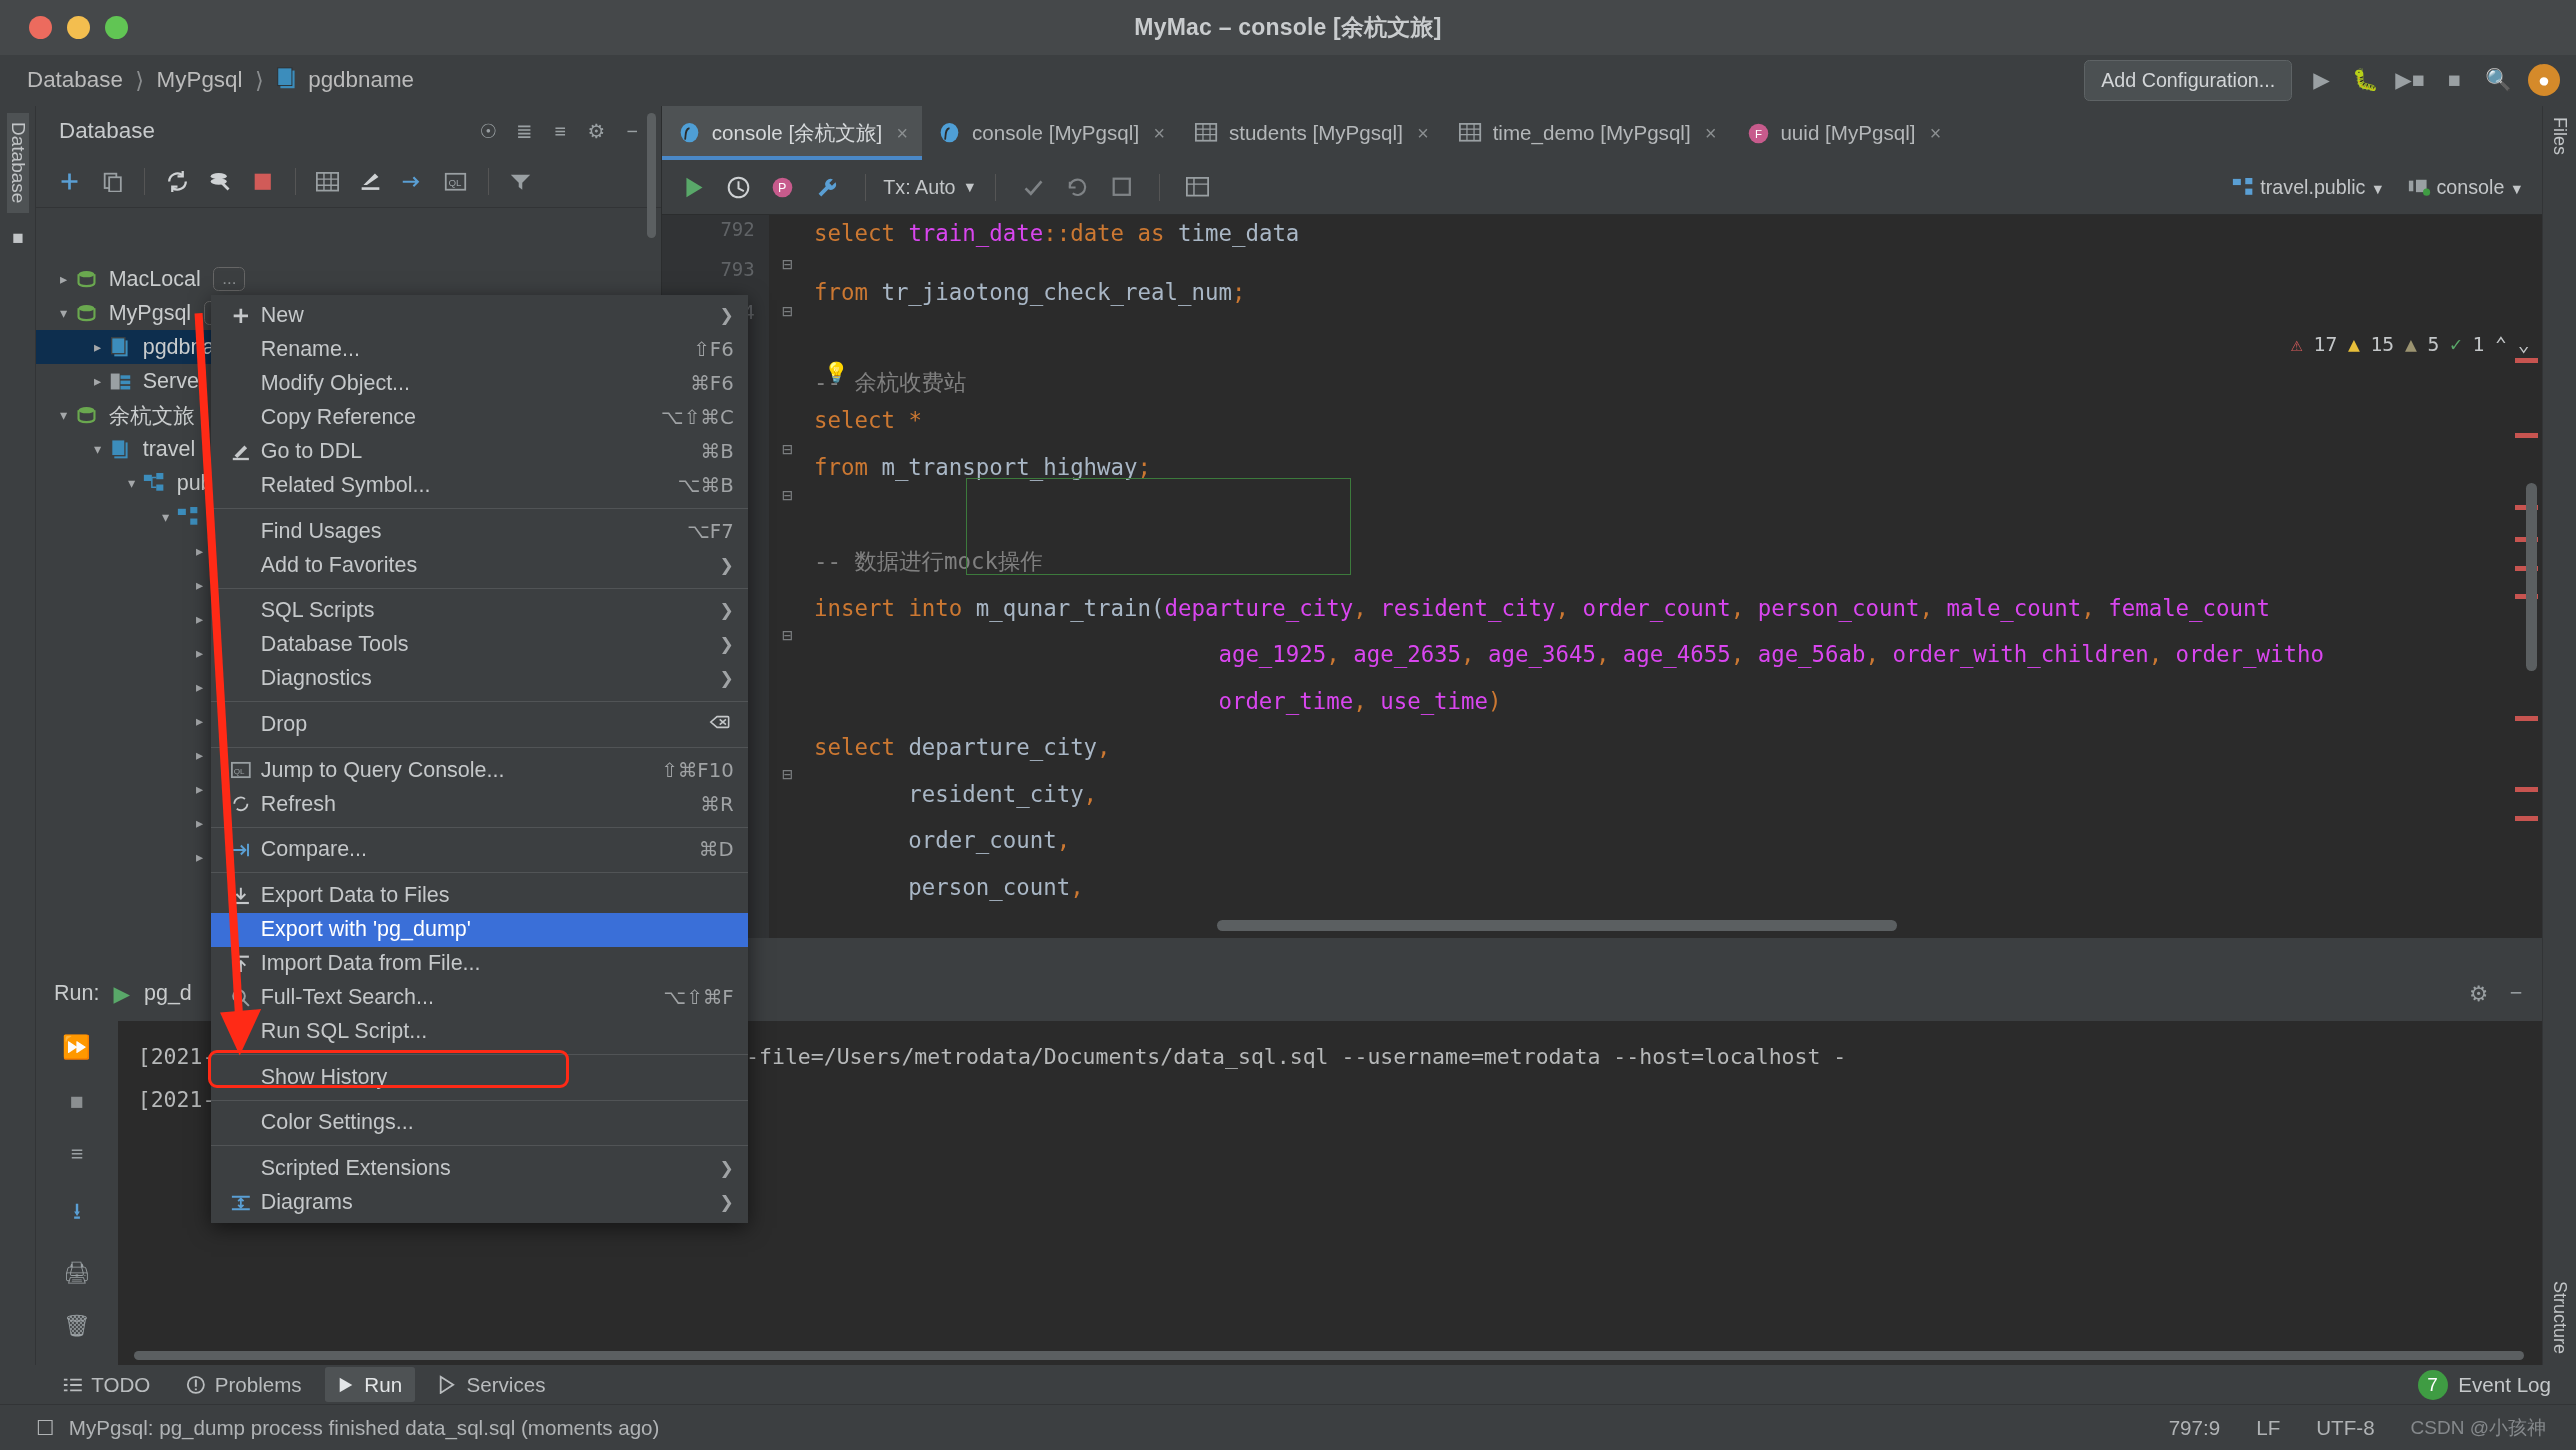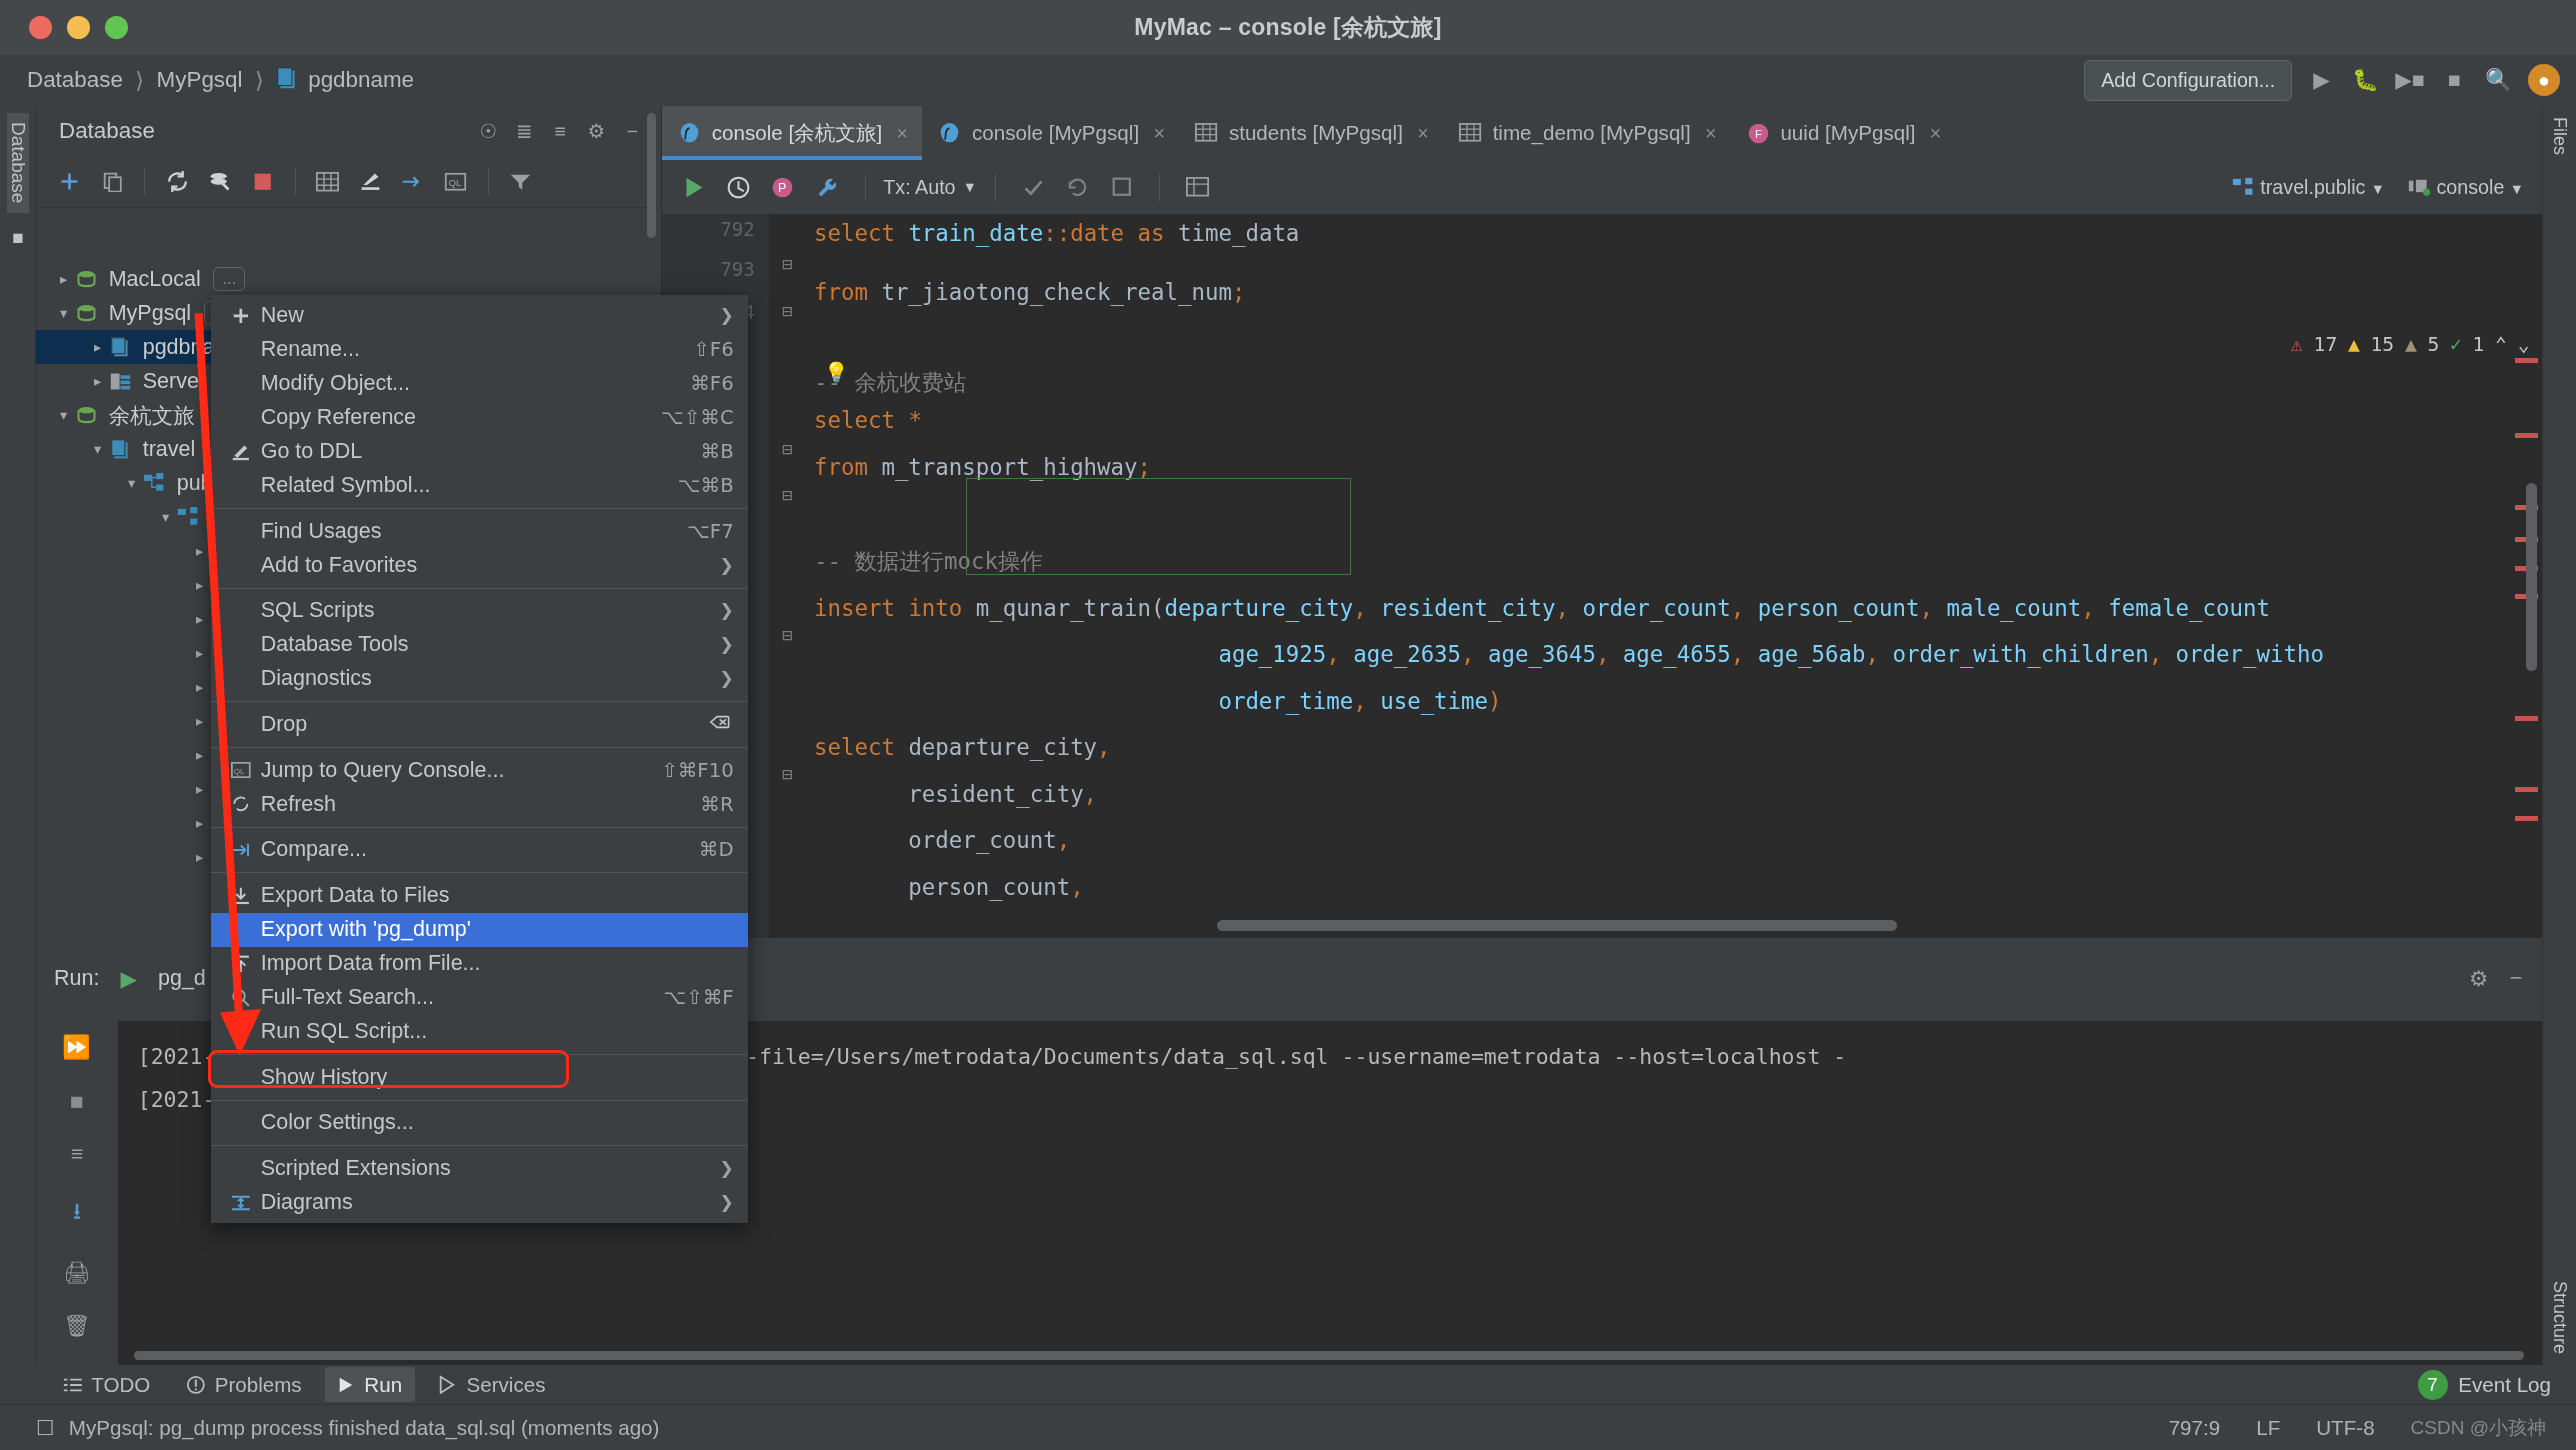--- a/index.html
+++ b/index.html
@@ -84,33 +84,33 @@
   .eright { margin-left:auto; display:flex; align-items:center; gap:23px; padding-right:18px;
     color:#c3c6c8; font-size:19.7px; }
   .code { position:absolute; left:0; top:109px; right:0; bottom:0; background:#2b2b2b;
     font-family:"DejaVu Sans Mono", monospace; font-size:22.4px; overflow:hidden; }
   .gutter { position:absolute; left:0; top:0; width:107px; bottom:0; background:#313335;
     color:#606366; font-size:19px; text-align:right; }
   .gl { position:absolute; right:14.3px; }
   .fold { position:absolute; left:120px; color:#7a7d7f; font-size:17px; }
   .codearea { position:absolute; left:152px; top:0; right:0; bottom:0; }
   .ln { position:absolute; white-space:pre; line-height:1; }
-  .kw{color:#cc7832;} .id{color:#a9b7c6;} .col{color:#7dd3fc;} .cmt{color:#808080;}
+  .kw{color:#cc7832;} .id{color:#a9b7c6;} .col{color:#d946ef;} .cmt{color:#808080;}
   .op{color:#cc7832;}
   .selbox { position:absolute; border:1.8px solid #3c7a3c; }
   .inspectbar { position:absolute; right:12.5px; top:118px; display:flex; align-items:center;
     gap:10.7px; color:#c3c6c8; font-size:19.7px; }
   .errmark { position:absolute; right:3.6px; width:23px; height:5.4px; background:#c75450; }
   .scrollv { position:absolute; right:5.4px; top:268px; width:10.7px; height:188px; background:#5b5f61; border-radius:5.4px;}
   .scrollh { position:absolute; left:555px; bottom:7.2px; width:680px; height:10.7px; background:#5b5f61; border-radius:5.4px;}
   .bulb { color:#f0c040; font-size:19.7px; }
 
   
   .runpanel { position:absolute; left:36px; top:966px; right:34px; bottom:86px; background:#3c3f41; }
-  .runhead { height:55px; display:flex; padding-left:18px; gap:21px;
+  .runhead { height:55px; display:flex; align-items:center; padding-left:18px; gap:14px;
     color:#c9cccd; font-size:21.5px; }
   .runhead .right { margin-left:auto; display:flex; gap:21.5px; padding-right:19.7px; color:#9aa0a3; font-size:21.5px;}
   .runbody { position:absolute; left:0; top:55px; right:0; bottom:0; background:#2b2b2b; display:flex; }
   .runside { width:82px; background:#3c3f41; display:flex; flex-direction:column;
     align-items:center; gap:27px; padding-top:12.5px; }
   .runout { flex:1; padding:14.3px 0 0 19.7px; font-family:"DejaVu Sans Mono", monospace;
     font-size:21.5px; color:#b6b8b9; white-space:pre; line-height:2.0; overflow:hidden; }
   .runsb { position:absolute; left:98px; right:18px; bottom:5.4px; height:9px; background:#5b5f61; border-radius:4.5px;}
 
   

